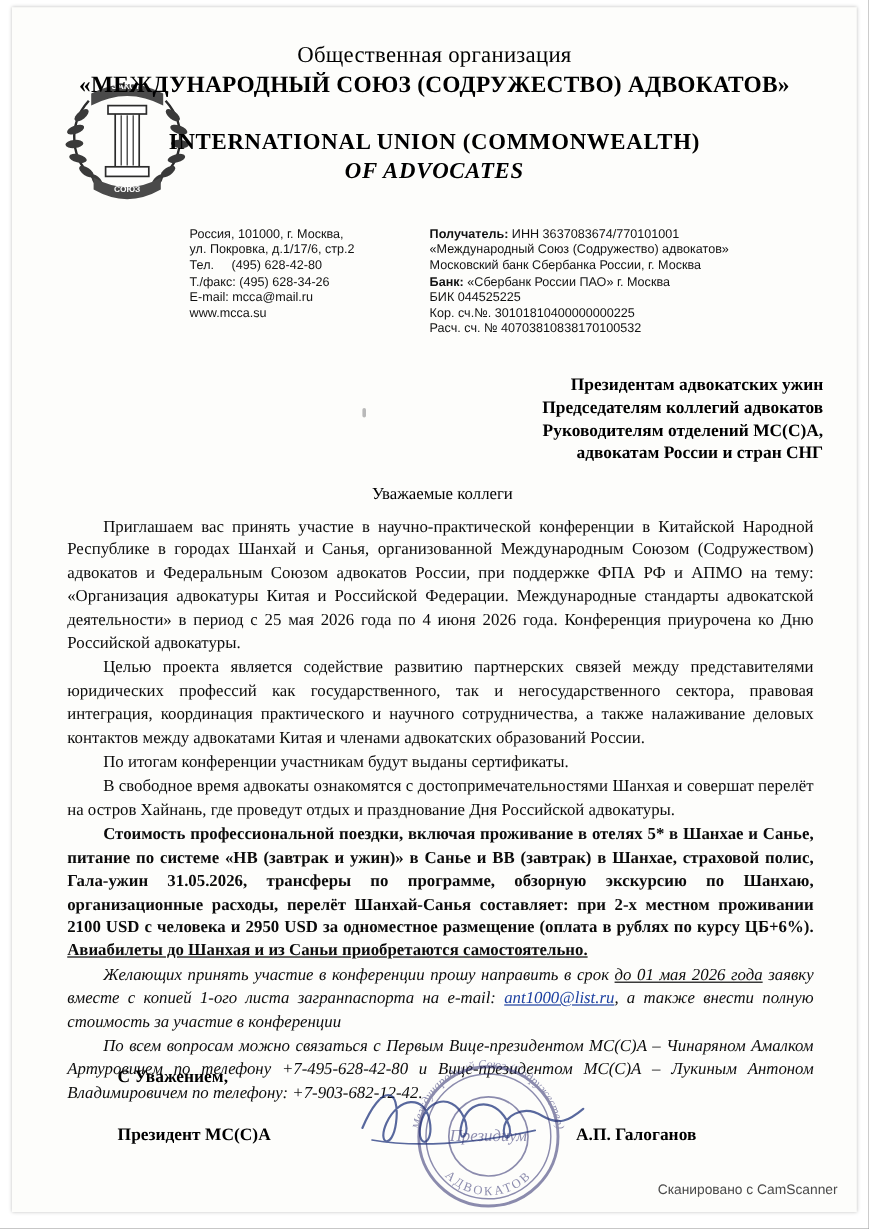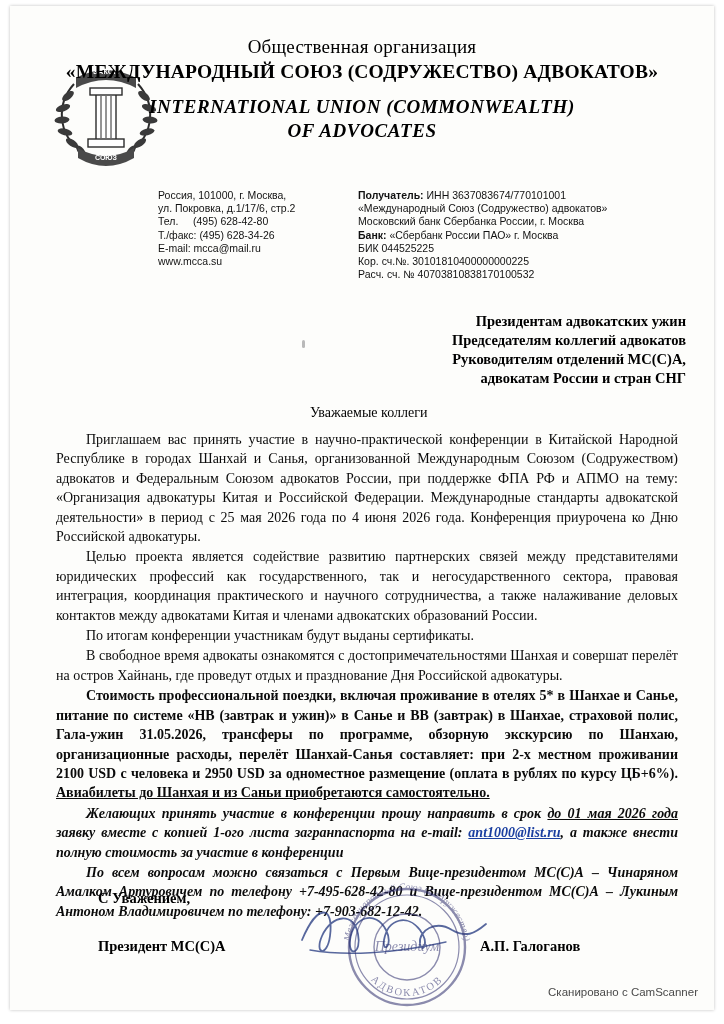--- a/index.html
+++ b/index.html
@@ -42,23 +42,22 @@
     letter-spacing: 0.2px;
   }
   .org-line-2 {
     font-size: 19.5px;
     font-weight: bold;
     margin-top: 3px;
     letter-spacing: 0.2px;
   }
   .org-line-3 {
     font-size: 19px;
-    font-style: italic;
-    font-weight: bold;
-    margin-top: 13px;
+    font-weight: bold;
+    margin-top: 25px;
     letter-spacing: 0.6px;
   }
   .org-line-4 {
     font-size: 19px;
     font-style: italic;
     font-weight: bold;
     margin-top: 2px;
     letter-spacing: 0.6px;
   }
 
@@ -125,21 +124,21 @@
     font-size: 14px;
     line-height: 19.4px;
     text-align: justify;
     color: #0b0b0b;
   }
   .body-text p {
     margin: 0 0 1px 0;
     text-indent: 30px;
   }
   .body-text p.bold { font-weight: bold; }
-  .body-text p.bolditalic { font-weight: bold; font-style: italic; }
+  .body-text p.bolditalic { font-weight: normal; font-style: italic; }
   .u { text-decoration: underline; }
   .mail { text-decoration: underline; color: #1b3fa0; }
 
   
   .sign-regards {
     position: absolute;
     left: 88px;
     top: 884px;
     font-size: 14.5px;
     font-weight: bold;

